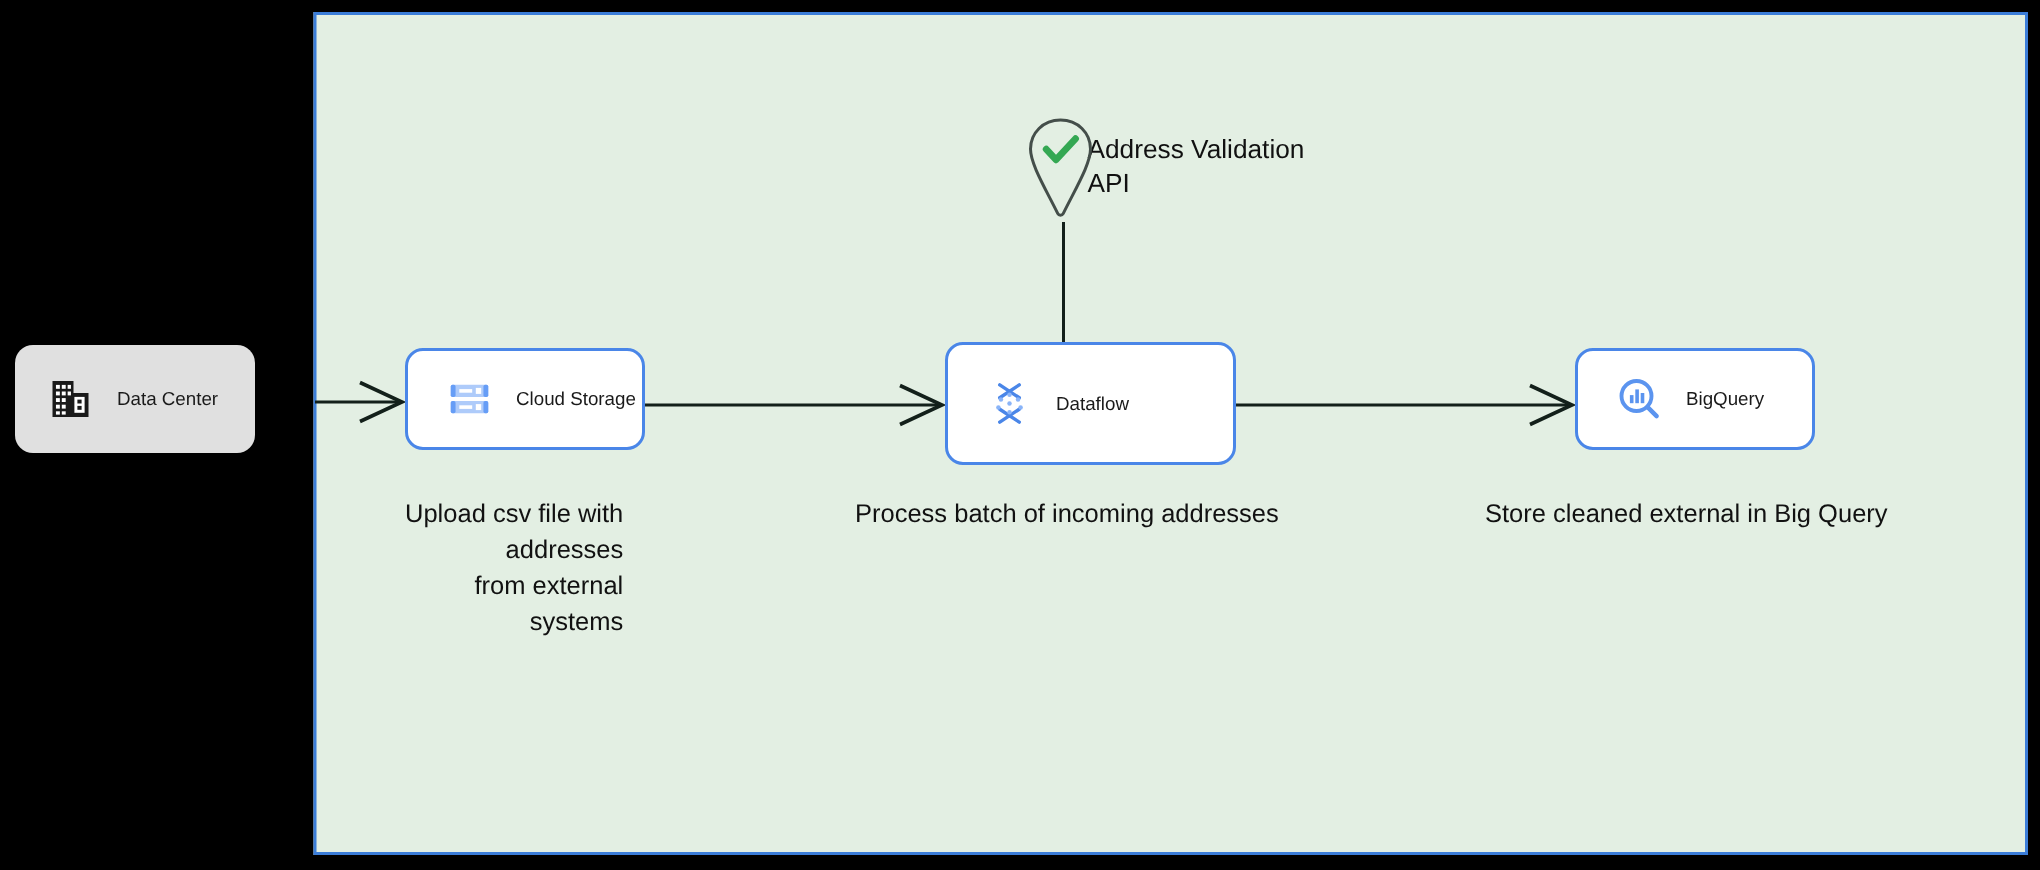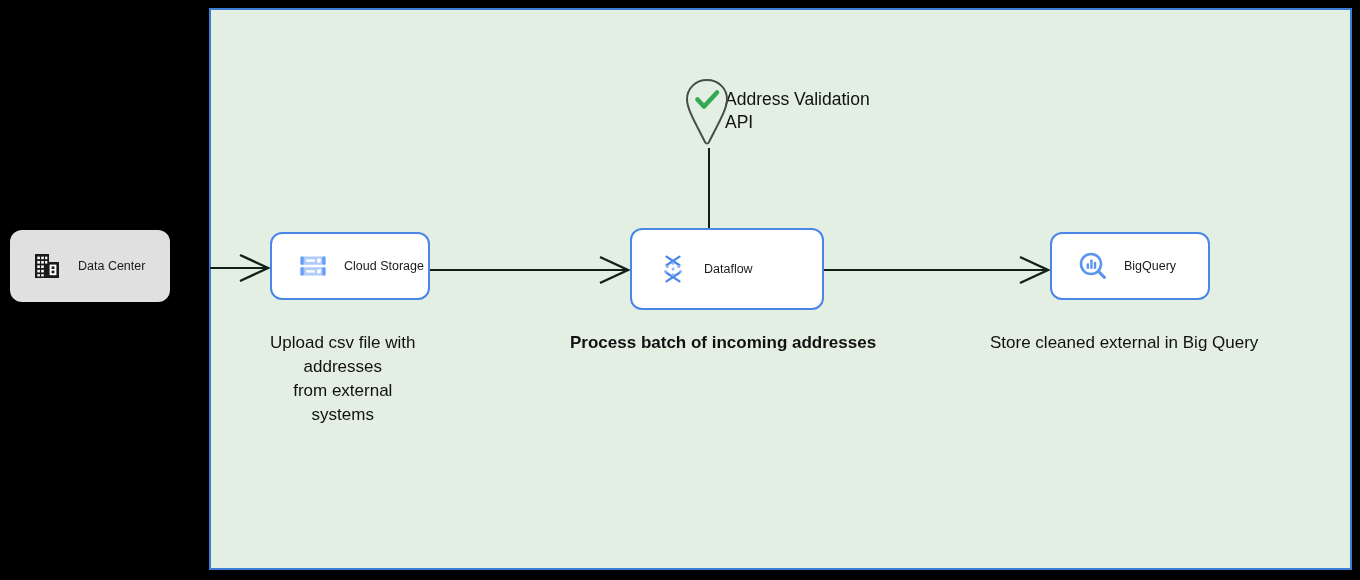--- a/index.html
+++ b/index.html
@@ -95,22 +95,22 @@
   }
 
   
   .caption {
     position: absolute;
     font-size: 17px;
     color: #111111;
     line-height: 24px;
     white-space: pre-line;
   }
-  #caption-upload  { left: 270px; top: 331px; text-align: center; }
-  #caption-process { left: 570px; top: 331px; text-align: left; font-weight: bold; }
+  #caption-upload  { left: 270px; top: 331px; text-align: right; }
+  #caption-process { left: 570px; top: 331px; text-align: left; }
   #caption-store   { left: 990px; top: 331px; text-align: left; }
 
   
   #connectors {
     position: absolute;
     left: 0;
     top: 0;
     width: 1360px;
     height: 580px;
     pointer-events: none;

